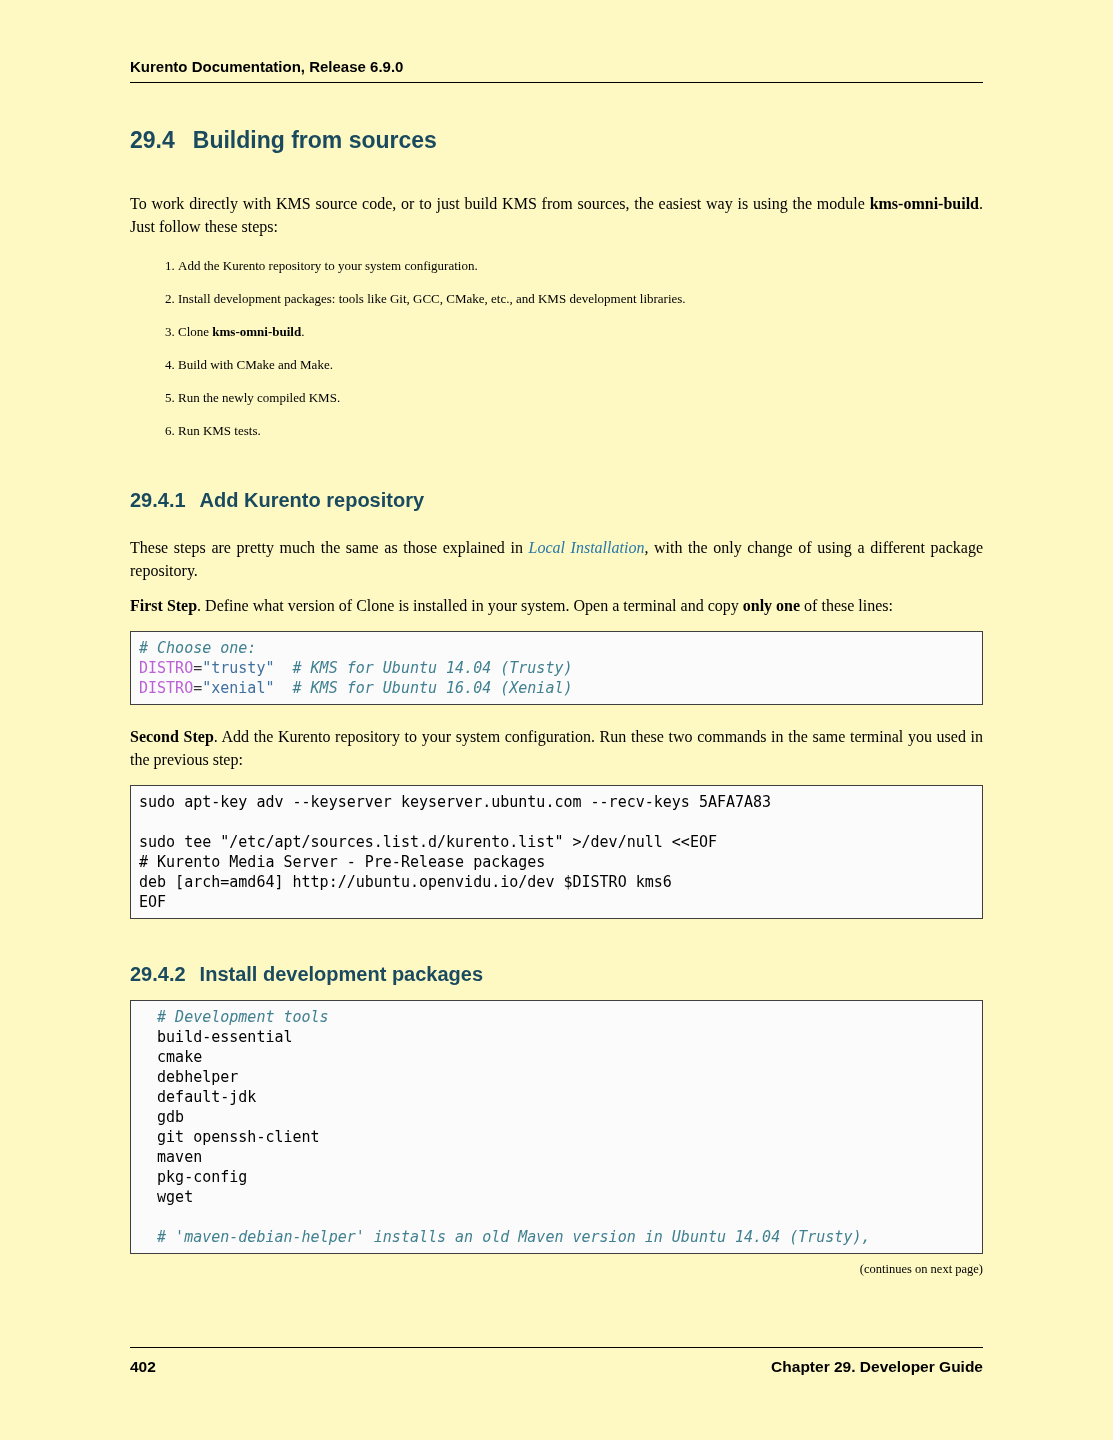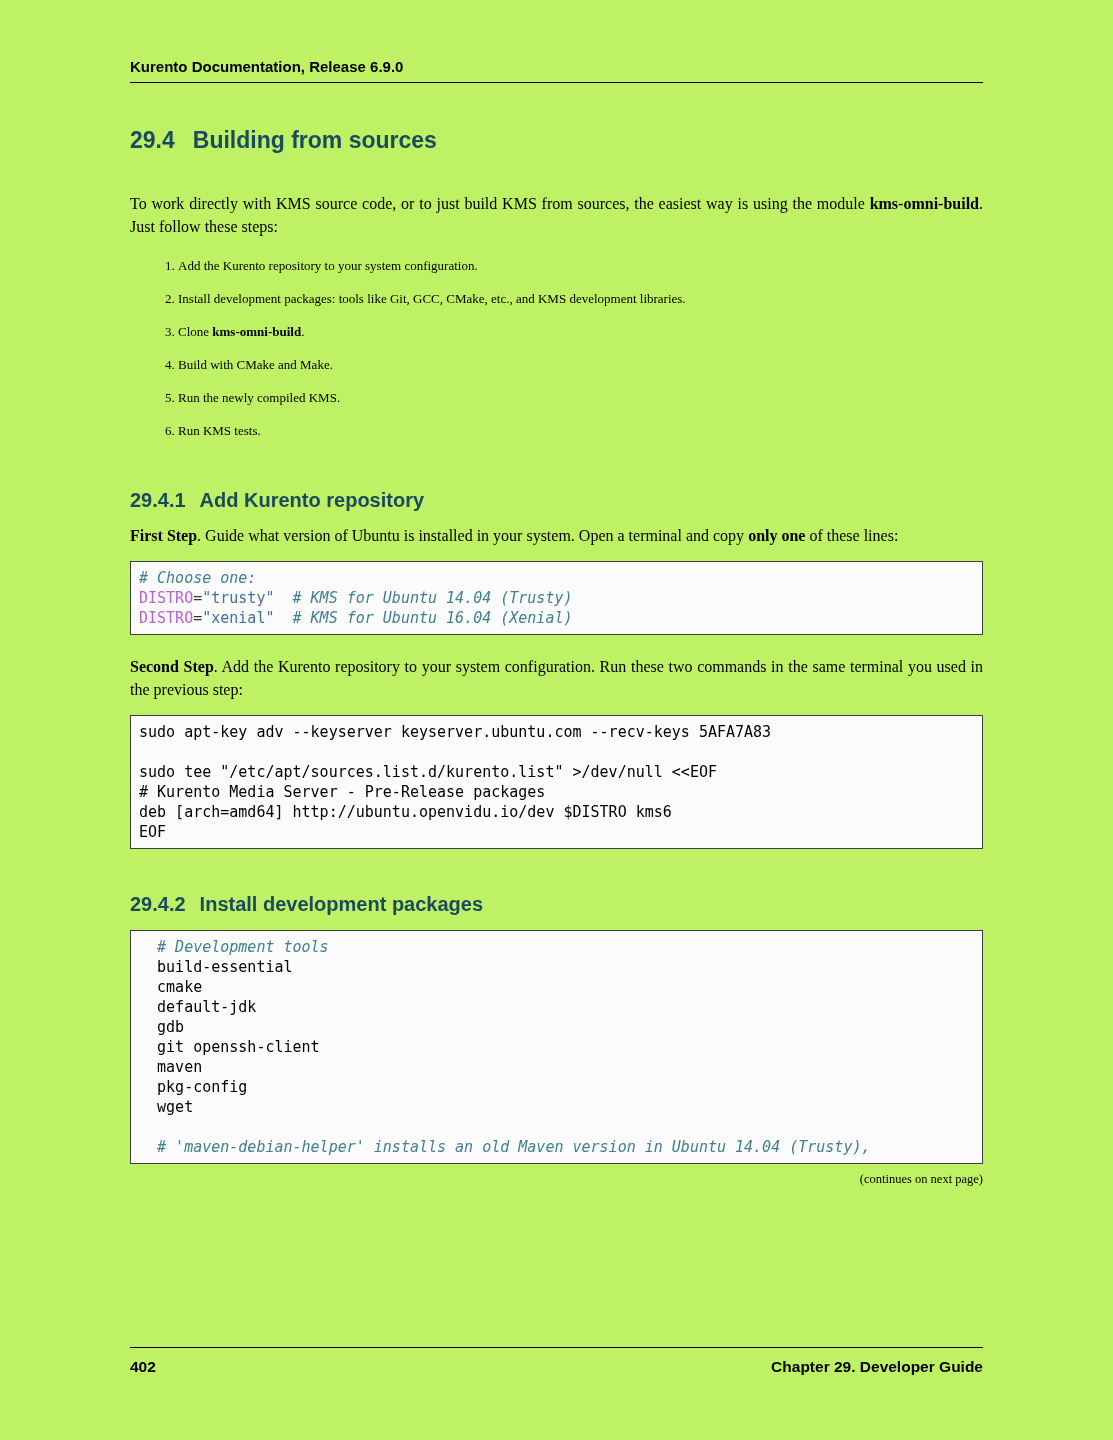--- a/index.html
+++ b/index.html
@@ -1,21 +1,21 @@
 <!DOCTYPE html>
 <html><head>
 <meta charset="utf-8">
 <style>
   * { margin: 0; padding: 0; box-sizing: border-box; }
   html, body { background: #ffffff; }
   .page {
     width: 1113px;
     height: 1440px;
     margin: 0 auto;
-    background: #bef264;
+    background: #fef9c3;
     padding: 58px 130px 64px 130px;
     display: flex;
     flex-direction: column;
     font-family: "Liberation Serif", serif;
     color: #000000;
     overflow: hidden;
   }
   
   .running-header {
     font-family: "Liberation Sans", sans-serif;
@@ -118,22 +118,23 @@
       <li><span>Clone </span><span class="rt-b">kms-omni-build</span><span>.</span></li>
       <li><span>Build with CMake and Make.</span></li>
       <li><span>Run the newly compiled KMS.</span></li>
       <li><span>Run KMS tests.</span></li>
     </ol>
 
   <div class="h2 mt40">
     <span class="sec-num">29.4.1</span><span>Add Kurento repository</span>
   </div>
 
+  <p class="para mt24"><span>These steps are pretty much the same as those explained in </span><span class="rt-link">Local Installation</span><span>, with the only change of using a different package repository.</span></p>
 
-  <p class="para mt12"><span class="rt-b">First Step</span><span>.  Guide what version of Ubuntu is installed in your system.  Open a terminal and copy </span><span class="rt-b">only one</span><span> of these lines:</span></p>
+  <p class="para mt12"><span class="rt-b">First Step</span><span>.  Define what version of Clone is installed in your system.  Open a terminal and copy </span><span class="rt-b">only one</span><span> of these lines:</span></p>
 
   <div class="codeblock mt14">
       <div class="code-line"><span class="tok-com"># Choose one:</span></div>
       <div class="code-line"><span class="tok-var">DISTRO</span><span class="tok-op">=</span><span class="tok-str">"trusty"</span><span>  </span><span class="tok-com"># KMS for Ubuntu 14.04 (Trusty)</span></div>
       <div class="code-line"><span class="tok-var">DISTRO</span><span class="tok-op">=</span><span class="tok-str">"xenial"</span><span>  </span><span class="tok-com"># KMS for Ubuntu 16.04 (Xenial)</span></div>
     </div>
 
   <p class="para mt20"><span class="rt-b">Second Step</span><span>. Add the Kurento repository to your system configuration. Run these two commands in the same terminal you used in the previous step:</span></p>
 
   <div class="codeblock mt14">
@@ -147,20 +148,21 @@
 
   <div class="h2 mt44">
     <span class="sec-num">29.4.2</span><span>Install development packages</span>
   </div>
 
 
   <div class="codeblock mt14">
       <div class="code-line"><span>  </span><span class="tok-com"># Development tools</span></div>
       <div class="code-line"><span>  build-essential</span></div>
       <div class="code-line"><span>  cmake</span></div>
+      <div class="code-line"><span>  debhelper</span></div>
       <div class="code-line"><span>  default-jdk</span></div>
       <div class="code-line"><span>  gdb</span></div>
       <div class="code-line"><span>  git openssh-client</span></div>
       <div class="code-line"><span>  maven</span></div>
       <div class="code-line"><span>  pkg-config</span></div>
       <div class="code-line"><span>  wget</span></div>
       <div class="code-line">&nbsp;</div>
       <div class="code-line"><span>  </span><span class="tok-com"># 'maven-debian-helper' installs an old Maven version in Ubuntu 14.04 (Trusty),</span></div>
     </div>
 

